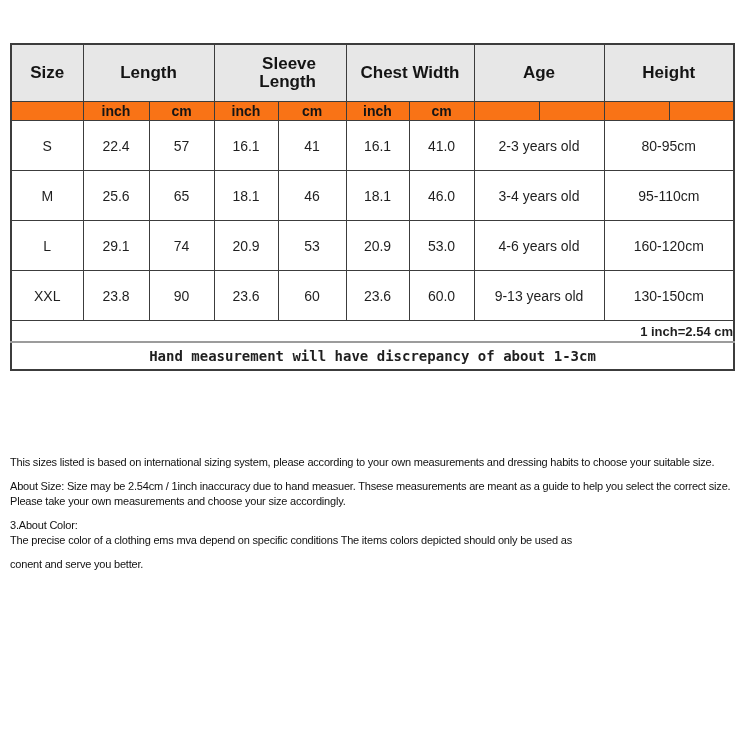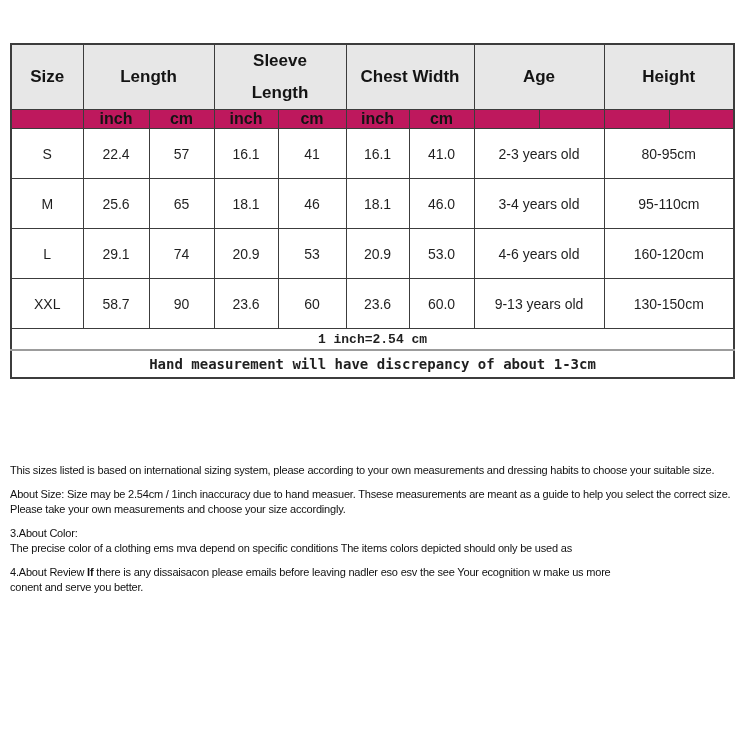--- a/index.html
+++ b/index.html
@@ -35,39 +35,41 @@
   tr.header-row th {
     background: #e7e7e7;
     font-size: 17px;
     font-weight: bold;
     height: 56px;
     color: #141414;
   }
   .wrap-narrow {
     display: inline-block;
     max-width: 72px;
-    line-height: 32px;
+    line-height: 18px;
+    text-align: right;
   }
   tr.units-row td {
-    background: #be185d;
-    font-size: 16px;
+    background: #f97316;
+    font-size: 14px;
     font-weight: bold;
     height: 18px;
     color: #141414;
   }
   tr.data-row td {
     font-size: 14px;
     height: 49px;
     background: #ffffff;
   }
   tr.foot-row-1 td {
     height: 20px;
-    font-family: Liberation Mono, monospace;
+    font-family: Liberation Sans, sans-serif;
     font-weight: bold;
     font-size: 13px;
+    text-align: right;
   }
   tr.foot-row-2 td {
     height: 26px;
     font-family: "DejaVu Sans Mono", monospace;
     font-weight: bold;
     font-size: 14px;
     border-top: 2px solid #9c9c9c;
   }
   .notes {
     margin: 84px 0 0 10px;
@@ -157,21 +159,21 @@
       <td>53</td>
       <td>20.9</td>
       <td>53.0</td>
       <td colspan="2">4-6 years old</td>
       <td colspan="2">160-120cm</td>
     </tr>
 
 
     <tr class="data-row">
       <td>XXL</td>
-      <td>58.7</td>
+      <td>23.8</td>
       <td>90</td>
       <td>23.6</td>
       <td>60</td>
       <td>23.6</td>
       <td>60.0</td>
       <td colspan="2">9-13 years old</td>
       <td colspan="2">130-150cm</td>
     </tr>
 
     <tr class="foot-row-1">
@@ -189,18 +191,17 @@
     </div>
     <div class="note-section">
       <div class="note-line">About Size: Size may be 2.54cm / 1inch inaccuracy due to hand measuer. Thsese measurements are meant as a guide to help you select the correct size.</div>
       <div class="note-line">Please take your own measurements and choose your size accordingly.</div>
     </div>
     <div class="note-section">
       <div class="note-line">3.About Color:</div>
       <div class="note-line">The precise color of a clothing ems mva depend on specific conditions The items colors depicted should only be used as</div>
     </div>
     <div class="note-section">
-      <div class="note-line"><span>4.About Review</span> <b>If</b> <span>there is any dissaisacon please emails before leaving nadler eso esv the see Your ecognition w make us more</span></div>
       <div class="note-line">conent and serve you better.</div>
     </div>
   </div>
 
 </div>
 
 </body></html>

